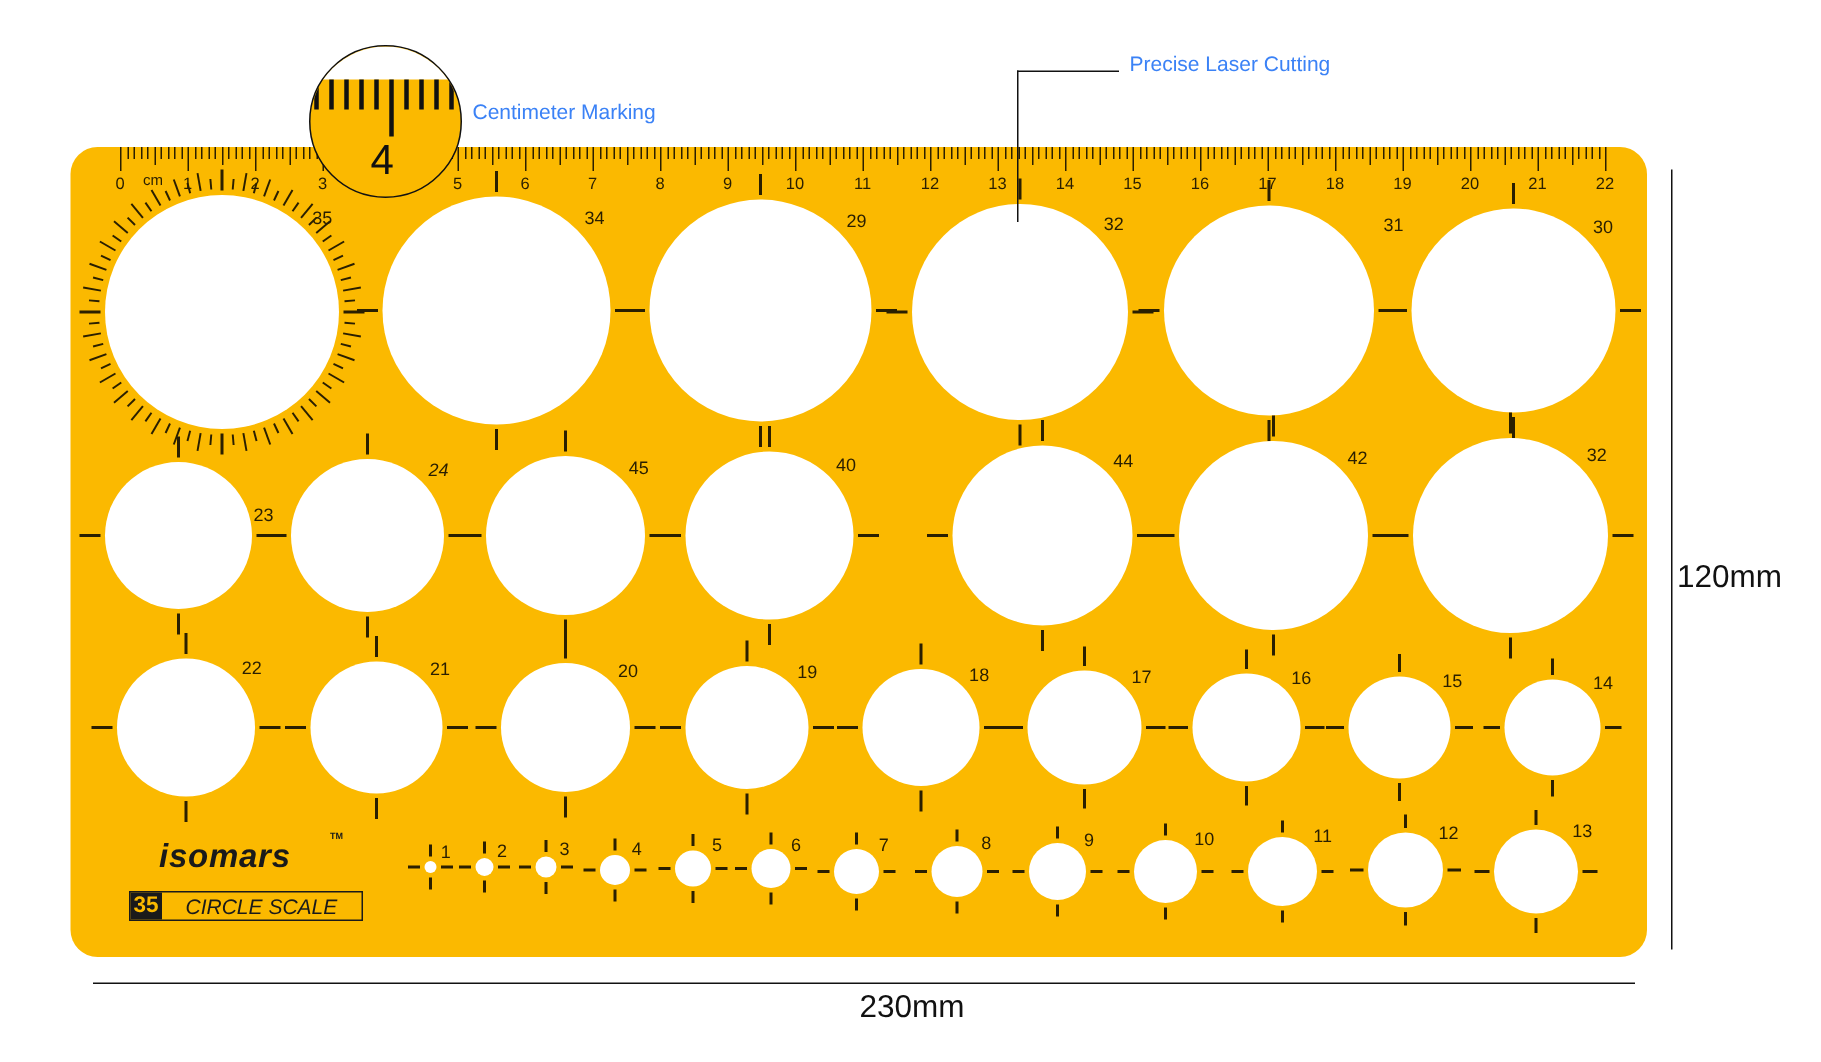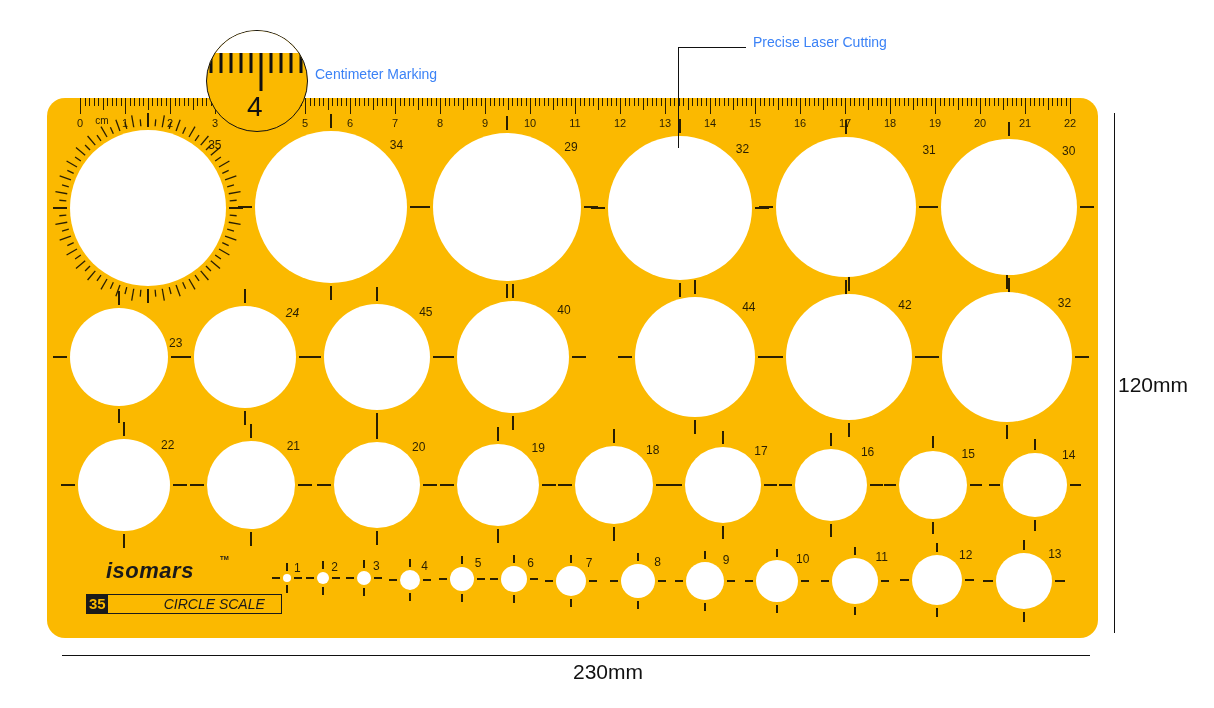--- a/index.html
+++ b/index.html
@@ -11,21 +11,21 @@
   .hole{position:absolute;background:#fff;border-radius:50%;}
   .num{position:absolute;font-size:12px;color:#2a1f00;}
   .cross{position:absolute;background:#2a1f00;}
   .callout{position:absolute;font-size:14px;color:#3b82f6;}
   .dim{position:absolute;font-size:21px;color:#111;}
   .magnifier{position:absolute;left:206px;top:30px;width:100px;height:100px;border-radius:50%;border:1.5px solid #111;background:#fbb900;overflow:hidden;}
   .brand{position:absolute;left:106px;top:558px;font-size:22px;font-weight:bold;font-style:italic;color:#1a1a1a;letter-spacing:0.5px;}
   .tm{position:absolute;left:220px;top:555px;font-size:6px;font-weight:bold;color:#1a1a1a;}
   .badge{position:absolute;left:86px;top:594px;height:18px;border:1.2px solid #1a1a1a;display:flex;align-items:center;}
   .badge .n{background:#1a1a1a;color:#fbb900;font-weight:bold;font-size:15px;padding:0 2px;height:18px;line-height:18px;}
-  .badge .t{font-style:italic;font-size:14px;color:#1a1a1a;padding:0 16px;margin-left:40px;}
+  .badge .t{font-style:italic;font-size:14px;color:#1a1a1a;padding:0 16px;}
 </style>
 </head>
 <body>
 
 <div class="plate"></div>
 
 <div class="ruler-ticks" id="ruler-ticks">
     <div class="tick" style="left: 0px; height: 16px;"></div>
     <div class="tick" style="left: 4.5px; height: 8px;"></div>
     <div class="tick" style="left: 9px; height: 8px;"></div>

